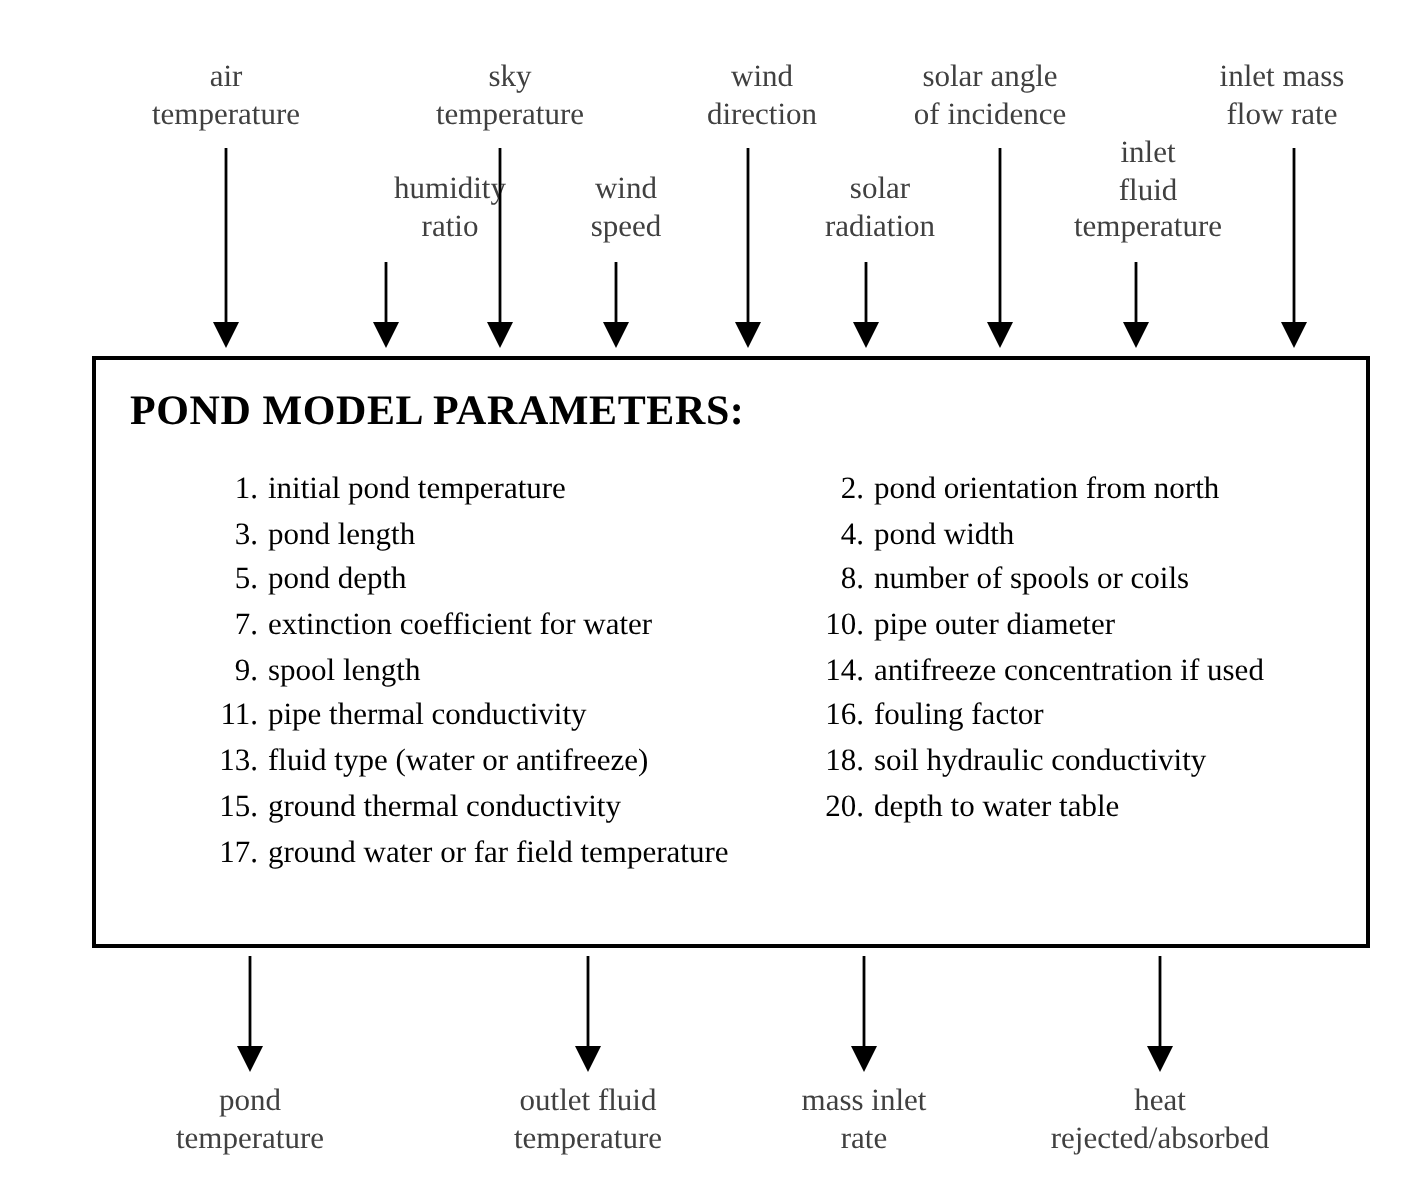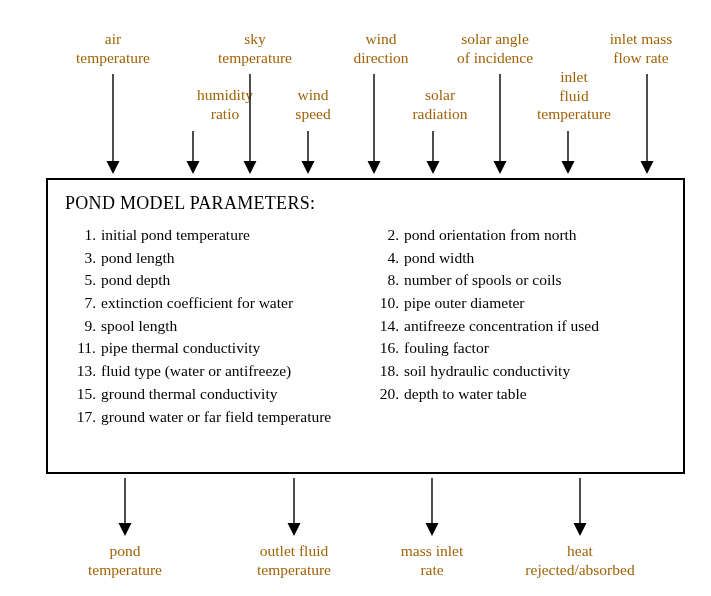--- a/index.html
+++ b/index.html
@@ -18,21 +18,21 @@
     height: 596px;
     background: #ffffff;
     overflow: hidden;
   }
   
   .label {
     position: absolute;
     text-align: center;
     font-size: 15.5px;
     line-height: 18.5px;
-    color: #a16207;
+    color: #404040;
     white-space: pre;
     letter-spacing: 0px;
   }
   .label .ln { display: block; }
 
   
   #arrows {
     position: absolute;
     left: 0;
     top: 0;
@@ -49,27 +49,28 @@
     width: 639px;
     height: 296px;
     border: 2.5px solid #000000;
     box-sizing: border-box;
     background: #ffffff;
   }
   #box-title {
     position: absolute;
     left: 17px;
     top: 13px;
-    font-size: 18px;
-    font-weight: normal;
+    font-size: 21px;
+    font-weight: bold;
     letter-spacing: 0.3px;
   }
   .param-col {
     position: absolute;
-    top: 44px;
+    top: 54px;
+    margin-left: 33px;
   }
   #col-left  { left: 22px;  width: 300px; }
   #col-right { left: 325px; width: 305px; }
 
   .param-row {
     display: block;
     height: 22.7px;
     line-height: 22.7px;
     font-size: 15.5px;
     white-space: nowrap;

